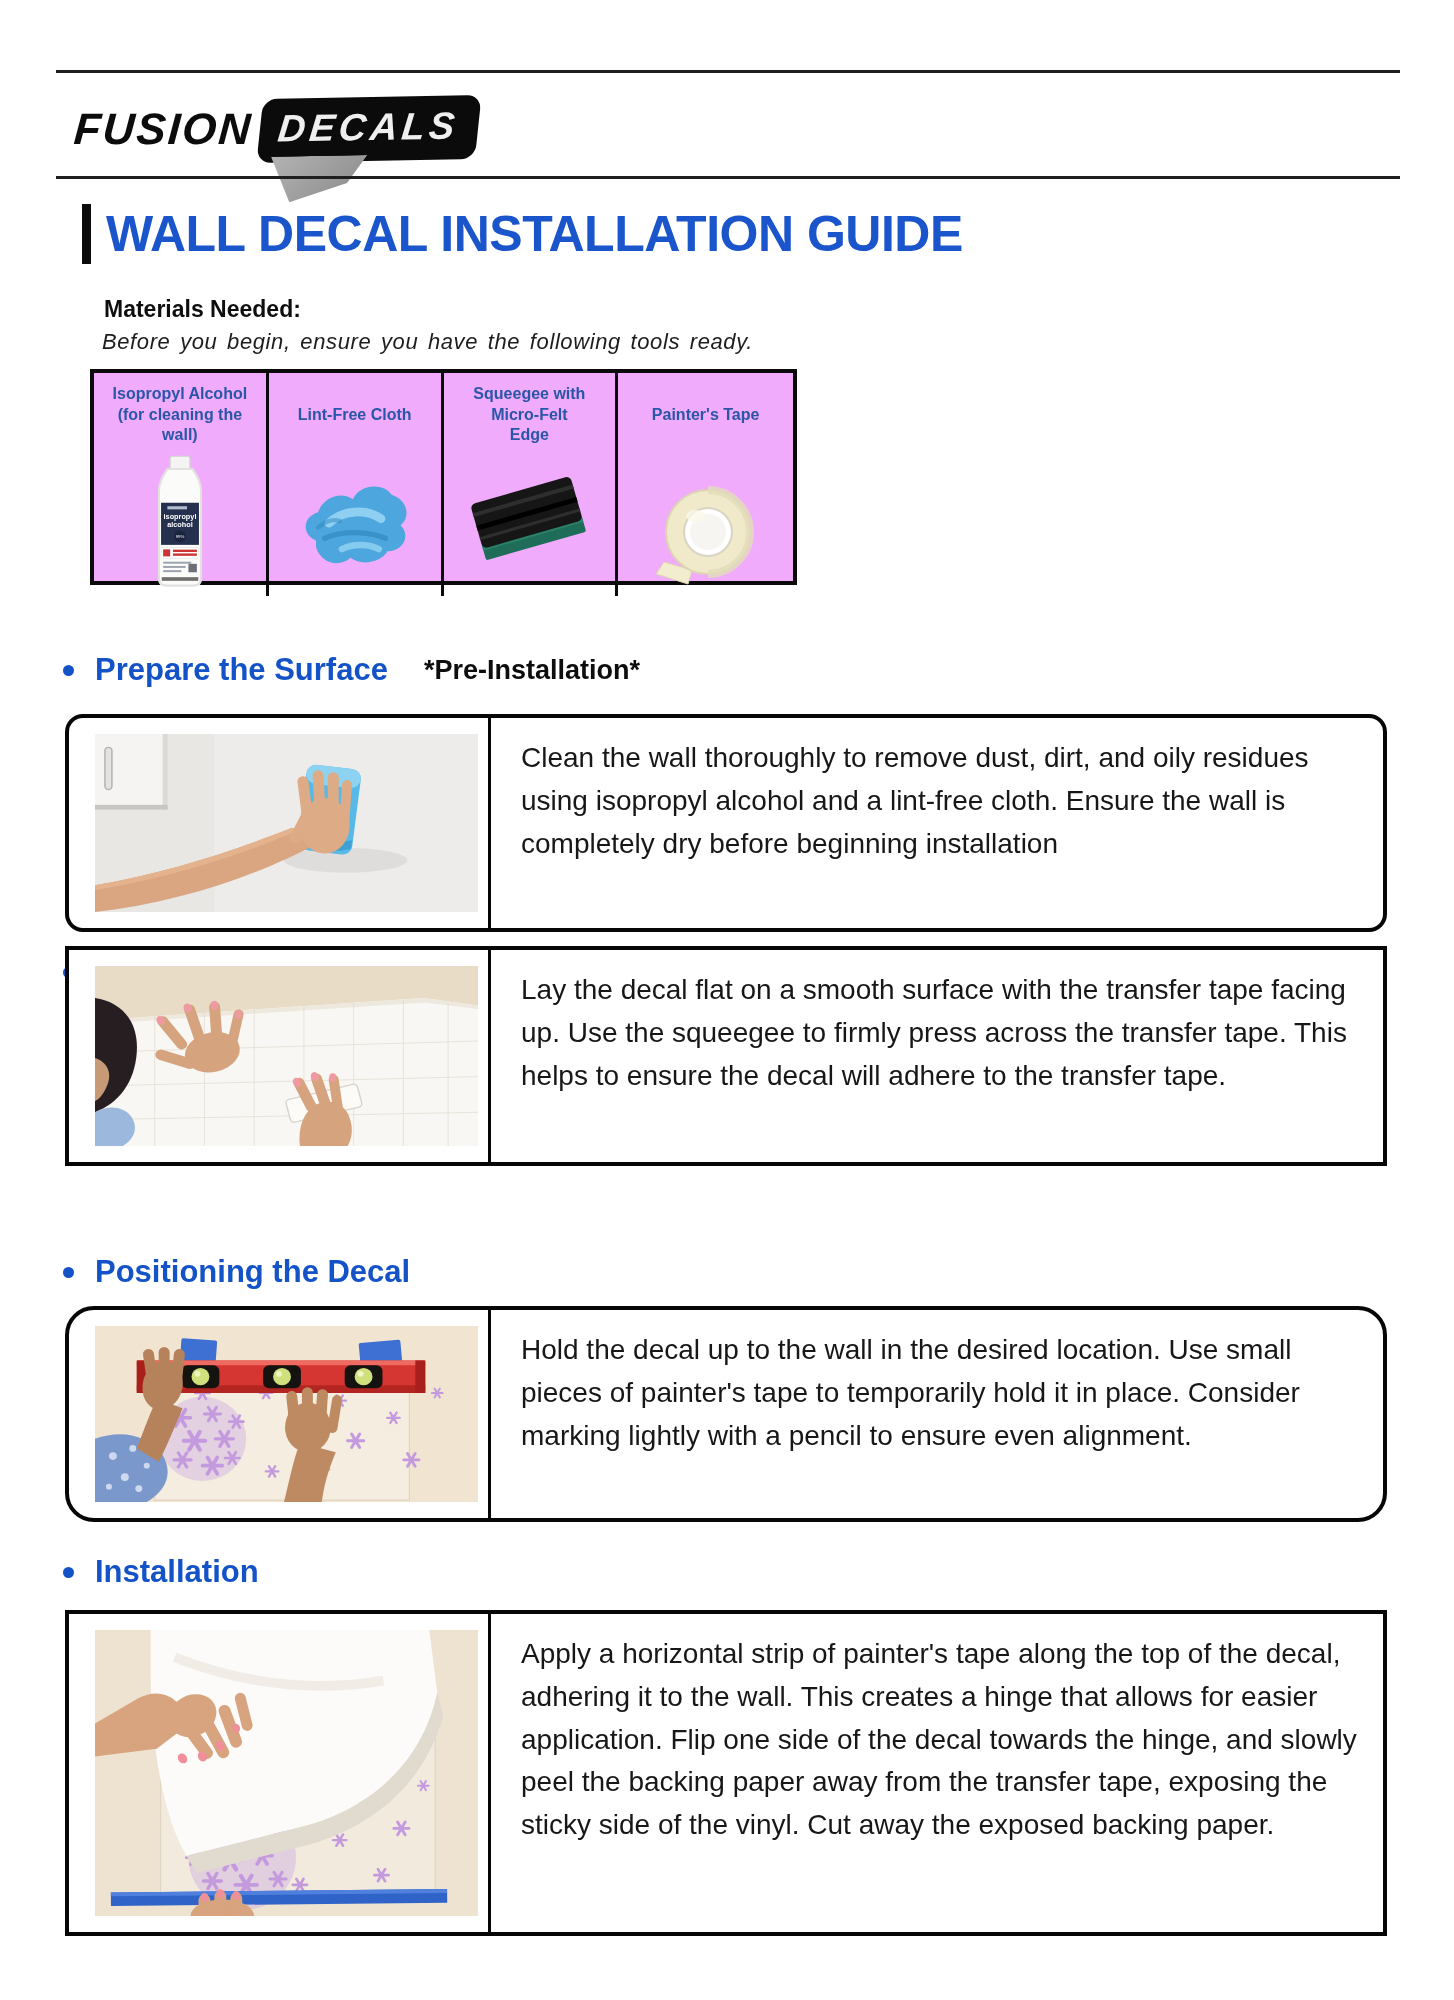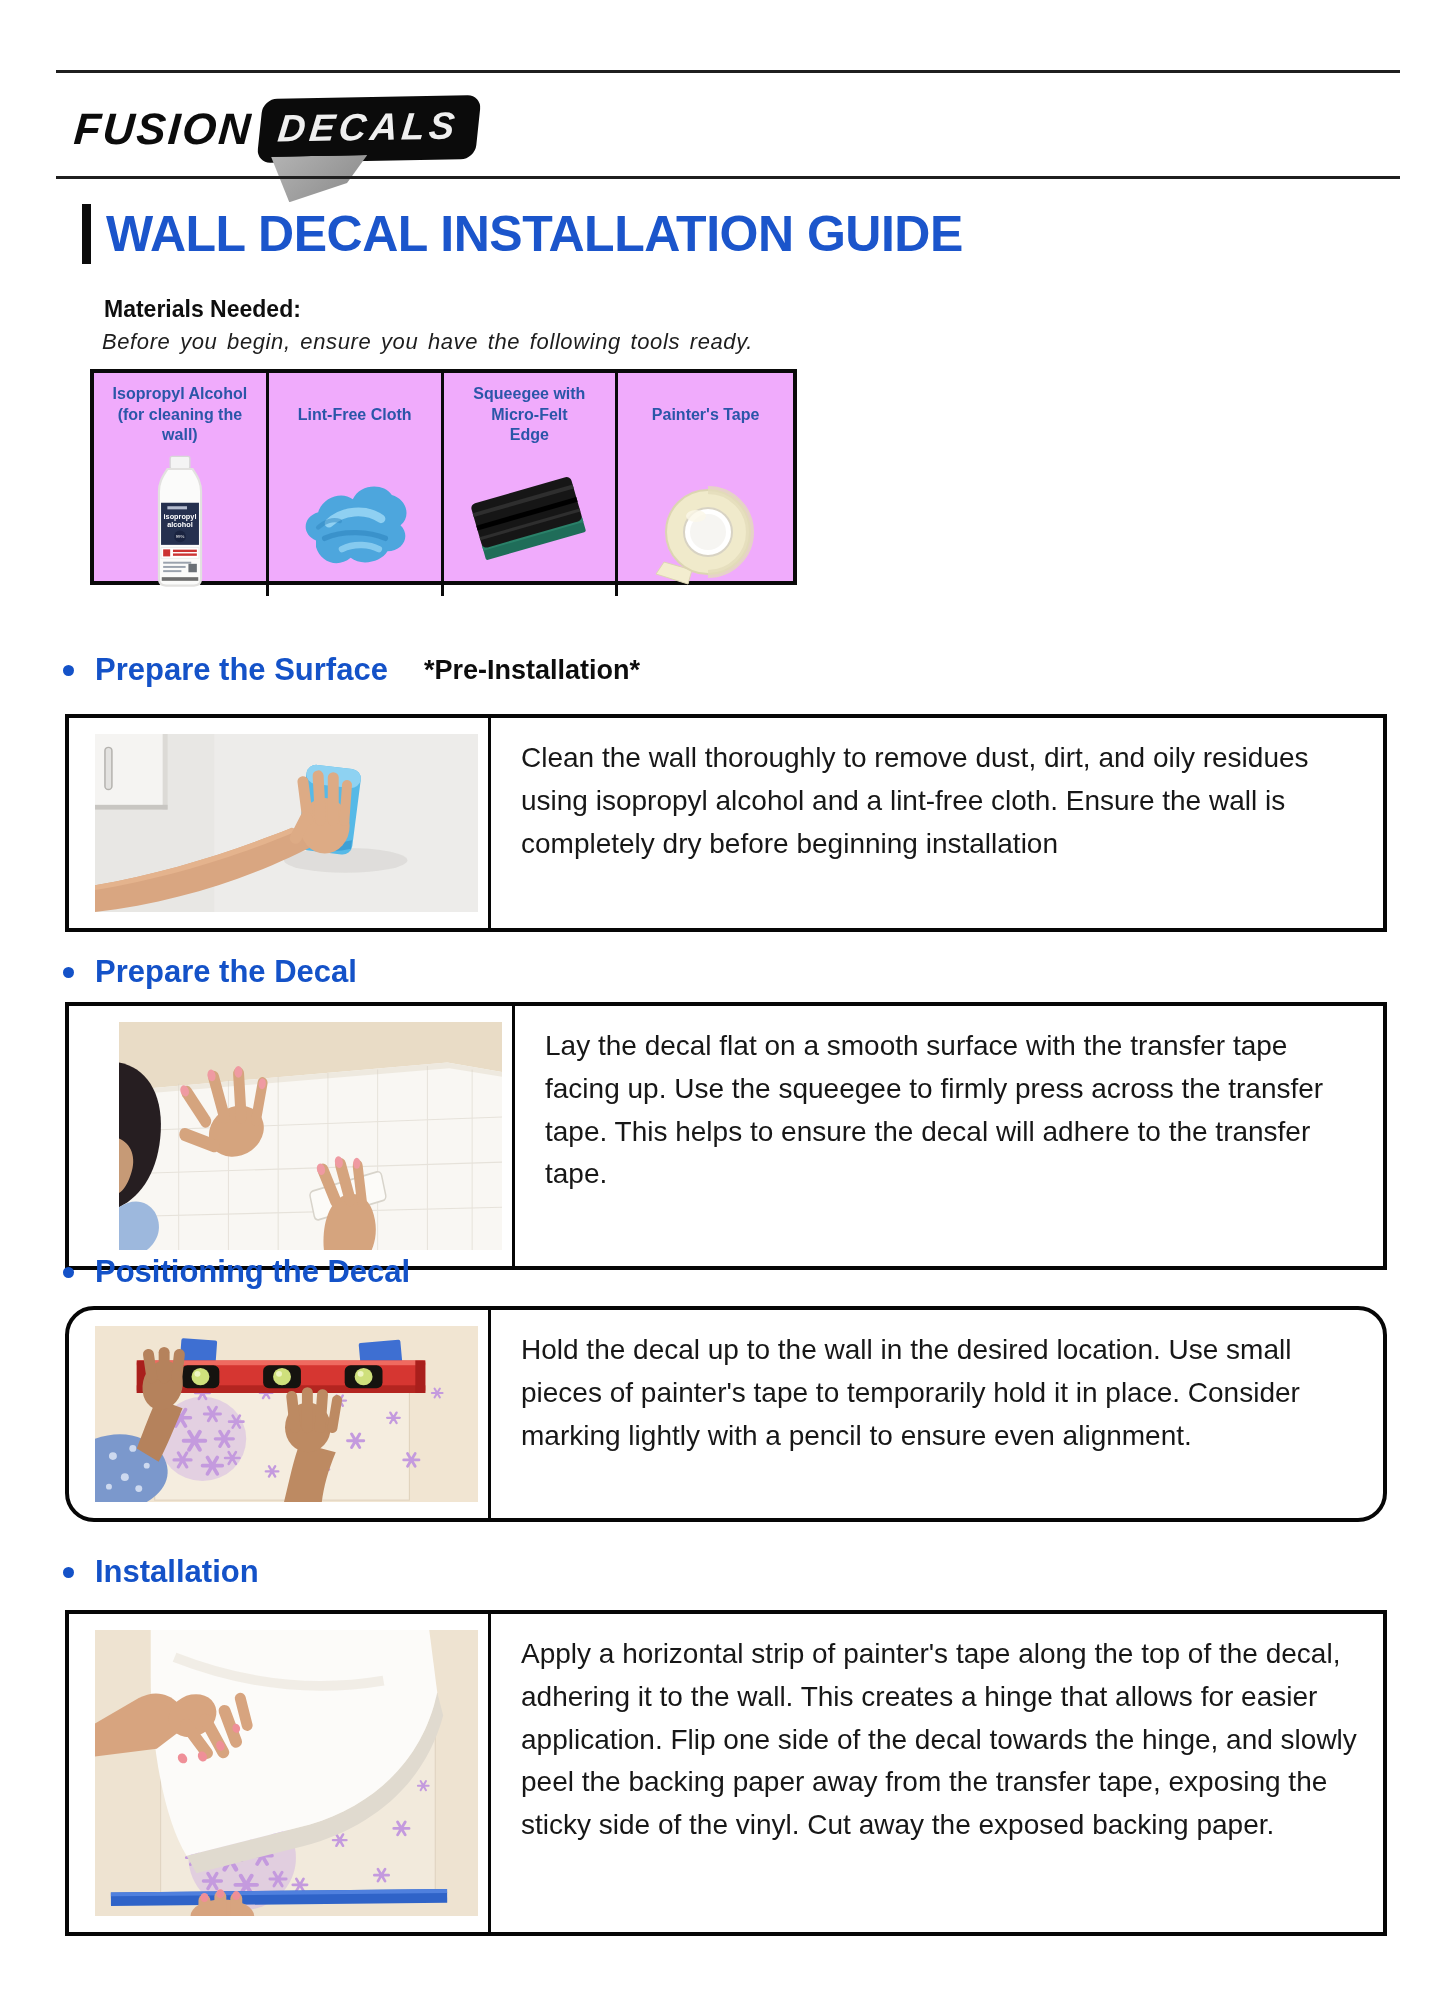--- a/index.html
+++ b/index.html
@@ -152,21 +152,21 @@
       </div>
     </div>
   </div>
 
   <div class="section-heading" style="top:646px;">
     <span class="bullet"></span>
     <span class="section-title">Prepare the Surface</span>
     <span class="pre-note">*Pre-Installation*</span>
   </div>
 
-  <div class="step-box" style="top:714px;height:218px;">
+  <div class="step-box" style="top:714px;height:218px;border-radius:18px;">
     <div class="photo-cell">
       <div class="photo-frame">
         <svg viewBox="0 0 385 186" preserveAspectRatio="none">
           <rect width="385" height="186" fill="#e8e7e4"></rect>
           <rect x="120" width="265" height="186" fill="#edecea"></rect>
           <rect x="0" y="0" width="72" height="76" fill="#f5f4f2"></rect>
           <rect x="68" y="0" width="5" height="79" fill="#dcdad6"></rect>
           <rect x="0" y="74" width="73" height="5" fill="#c8c6c2"></rect>
           <rect x="10" y="14" width="7" height="44" rx="3.5" fill="#e3e2e0" stroke="#b4b2ae" stroke-width="1.5"></rect>
           <ellipse cx="252" cy="132" rx="62" ry="13" fill="#d4d2ce" opacity="0.55"></ellipse>
@@ -189,21 +189,21 @@
       </div>
     </div>
     <div class="text-cell">Clean the wall thoroughly to remove dust, dirt, and oily residues using isopropyl alcohol and a lint-free cloth. Ensure the wall is completely dry before beginning installation</div>
   </div>
 
   <div class="section-heading" style="top:948px;">
     <span class="bullet"></span>
     <span class="section-title">Prepare the Decal</span>
   </div>
 
-  <div class="step-box" style="top:1002px;height:268px;padding-left:24px;">
+  <div class="step-box" style="top:946px;height:220px;">
     <div class="photo-cell">
       <div class="photo-frame">
         <svg viewBox="0 0 385 192" preserveAspectRatio="none">
           <rect width="385" height="192" fill="#e9dcc6"></rect>
           <polygon points="0,58 330,34 385,42 385,192 0,192" fill="#f9f7f3"></polygon>
           <polygon points="0,58 330,34 385,42 385,46 332,39 0,62" fill="#eee9df"></polygon>
           <g stroke="#d4cec2" stroke-width="1" opacity="0.5">
             <line x1="60" y1="52" x2="60" y2="192"></line>
               <line x1="110" y1="49" x2="110" y2="192"></line>
             <line x1="160" y1="46" x2="160" y2="192"></line>

